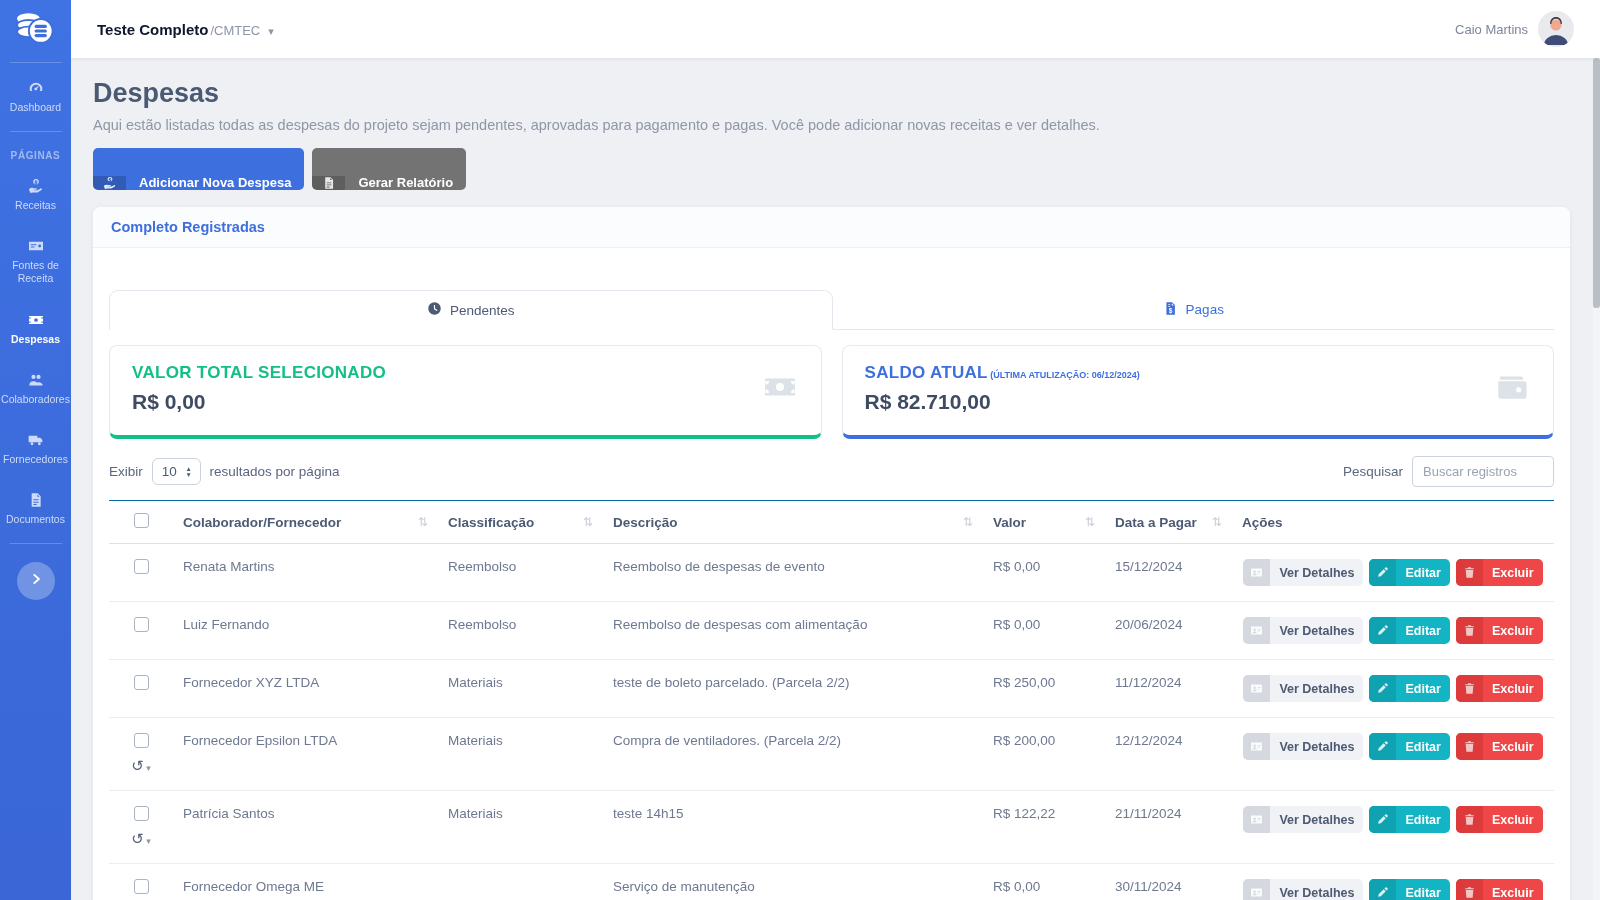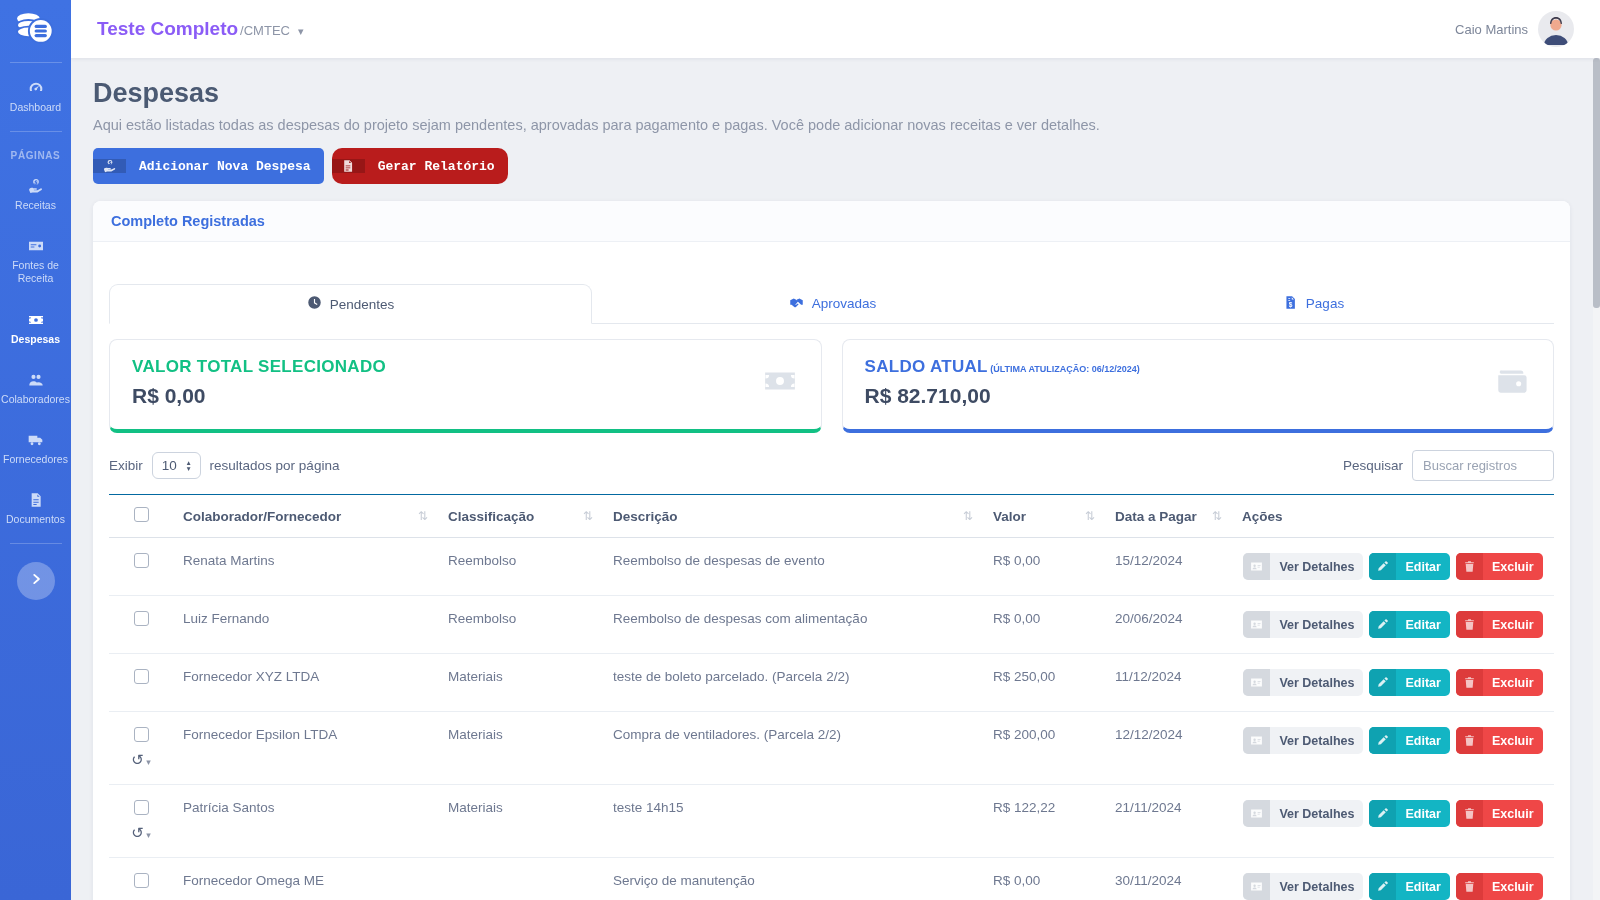--- a/index.html
+++ b/index.html
@@ -22,39 +22,39 @@
                   padding:14px 0 4px 0; }
   .expand-btn { margin-top:14px; width:38px; height:38px; border-radius:50%; background:rgba(255,255,255,.28);
                 display:flex; align-items:center; justify-content:center; cursor:pointer; }
   .expand-btn svg { width:14px; height:14px; }
 
   
   .main { flex:1; display:flex; flex-direction:column; height:900px; overflow:hidden; position:relative; }
   .topbar { height:58px; background:#fff; box-shadow:0 1px 4px rgba(25,40,80,.08);
             display:flex; align-items:center; justify-content:space-between; padding:0 26px; z-index:2; }
   .project-sel { display:flex; align-items:baseline; gap:2px; cursor:pointer; }
-  .project-name { font-size:19px; font-weight:bold; color:#8b5cf6; }
+  .project-name { font-size:15px; font-weight:bold; color:#0f172a; }
   .project-suffix { font-size:13px; color:#8d95a7; }
   .caret { color:#8d95a7; font-size:11px; margin-left:6px; }
   .user-area { display:flex; align-items:center; gap:10px; cursor:pointer; }
   .user-name { font-size:13px; color:#7d8699; }
   .avatar svg { width:36px; height:36px; display:block; }
 
   .content { flex:1; padding:20px 30px 0 22px; overflow:hidden; }
   .page-title { font-size:27px; font-weight:600; color:#4b5a73; }
   .page-subtitle { margin-top:8px; font-size:14.5px; color:#8e96a8; }
 
   .btn-row { margin-top:15px; display:flex; gap:8px; }
-  .btn2 { display:inline-flex; align-items:center; border-radius:5px; overflow:hidden; color:#fff;
-          font-size:13px; cursor:pointer; height:36px;font-family:Liberation Mono, monospace; }
+  .btn2 { display:inline-flex; align-items:flex-end; border-radius:5px; overflow:hidden; color:#fff;
+          font-size:13px; cursor:pointer; height:42px; }
   .btn2 .ic { width:33px; display:flex; align-items:center; justify-content:center; background:rgba(0,0,0,.18); }
   .btn2 .ic svg { width:14px; height:14px; fill:rgba(255,255,255,.85); }
   .btn2 .lb { display:flex; align-items:center; padding:0 13px; font-weight:600; }
   .btn-blue { background:#3d6fde; }
-  .btn-gray { background:#b91c1c;border-radius:10px; }
+  .btn-gray { background:#737373; }
 
   
   .card { margin-top:17px; background:#fff; border-radius:8px; box-shadow:0 1px 5px rgba(25,40,80,.07);
           min-height:760px; }
   .card-header { padding:12px 18px; background:#fbfcfe; border-bottom:1px solid #edf0f5;
                  border-radius:8px 8px 0 0; color:#3d6fde; font-weight:bold; font-size:14.5px; }
   .card-body { padding:16px 16px 0 16px; }
 
   .tabs { display:flex; border-bottom:1px solid #e4e8ee; margin-top:26px; }
   .tab { flex:1; display:flex; align-items:center; justify-content:center; gap:8px; padding:10px 16px;
@@ -258,26 +258,20 @@
       <div class="card-body">
         <div class="tabs" id="tabs">
             <div class="tab active">
               <span><svg viewBox="0 0 24 24">
                   <path fill-rule="evenodd" d="M12 2a10 10 0 1 0 0 20 10 10 0 0 0 0-20zm.9 4.2h-1.8V13l4.7 2.9 1-1.6-3.9-2.4z"></path>
                 </svg></span>
               <span>Pendentes</span>
             </div>
             <div class="tab">
               <span><svg viewBox="0 0 24 24">
-                  <path d="M11.6 7.4 8.3 5.8a1.6 1.6 0 0 0-1.4 0L2 8.2v7.2l2.1.1 4.4 3.7c.9.8 2 .6 2.7-.2l4.2-4.4-1.3-1.2-3.3 2.7c-.4.3-.9-.2-.6-.6l3.9-4.6zm1.1-.1 3.3-1.5c.4-.2.9-.2 1.3 0L22 8.2v7.2l-2.6.1-5.1-4.6-1.8-1.9z"></path>
-                </svg></span>
-              <span>Aprovadas</span>
-            </div>
-            <div class="tab">
-              <span><svg viewBox="0 0 24 24">
                   <path fill-rule="evenodd" d="M5.5 2h9L19 6.5V22H5.5zM14 3.6V7h3.4zM8.5 5v1.3h3V5zm0 3v1.3h3V8z"></path>
                   <text x="12.3" y="18.4" font-size="10.5" font-weight="bold" text-anchor="middle" fill="#fff">$</text>
                 </svg></span>
               <span>Pagas</span>
             </div>
           </div>
         <div class="stats" id="stats">
             <div class="stat" style="border-bottom-color: rgb(18, 192, 132);">
               <div>
                 <div><span class="stat-label" style="color: rgb(18, 192, 132);">VALOR TOTAL SELECIONADO</span></div>

